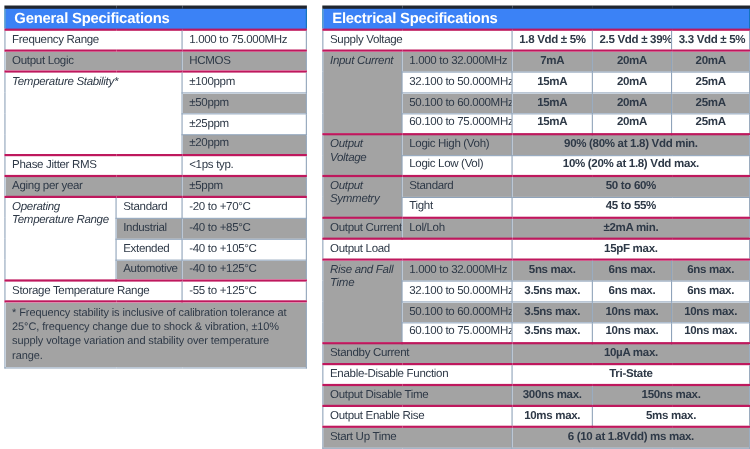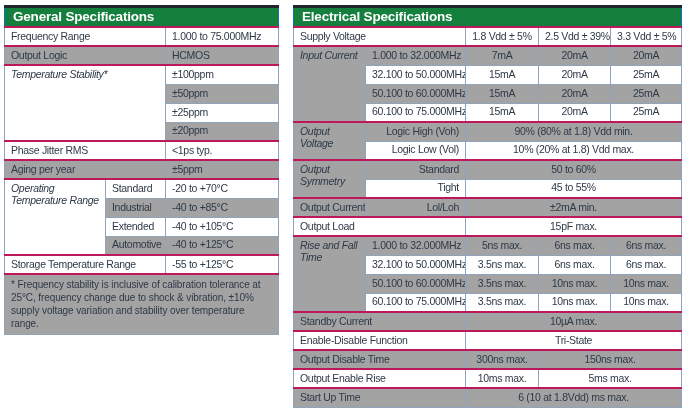--- a/index.html
+++ b/index.html
@@ -13,21 +13,21 @@
   table.spec {
     position:absolute; top:5px;
     border-collapse:collapse; table-layout:fixed;
     border:1px solid #7d92a9;
   }
   #general-table   { left:4px;   width:274px; }
   #electrical-table{ left:293px; width:388px; }
 
   th.ttl {
     height:14px;
-    background:#15803d;
+    background:#3b82f6;
     color:#ffffff;
     font-size:13.5px; font-weight:bold; text-align:left;
     padding:1px 8px 2px 8px;
     letter-spacing:-0.2px;
     border:1px solid #0f72ba;
     border-top:3px solid #20262e;
   }
   td {
     height:19px;
     border:1px solid #8fa3ba;
@@ -35,22 +35,22 @@
     letter-spacing:-0.3px;
     line-height:1.1;
     padding:1px 6px;
     vertical-align:middle;
     white-space:nowrap; overflow:hidden;
     background:#ffffff;
   }
   tr.s > td { background:#a3a3a3; }
   tr.grp > td { border-top:2px solid #be185d; }
   td.rsp { vertical-align:top; padding-top:3px; white-space:normal;font-style:italic; }
-  #electrical-table td.sub { text-align:right; }
-  #electrical-table td.val { text-align:center; }
+  #electrical-table td.sub { }
+  #electrical-table td.val { text-align:center;font-weight:bold; }
   td.foot {
     height:38px;
     background:#a3a3a3;
     font-size:10px; letter-spacing:-0.1px;
     line-height:1.3;
     white-space:normal;
     padding:3px 6px 4px 6px;
     vertical-align:top;
   }
 </style>

